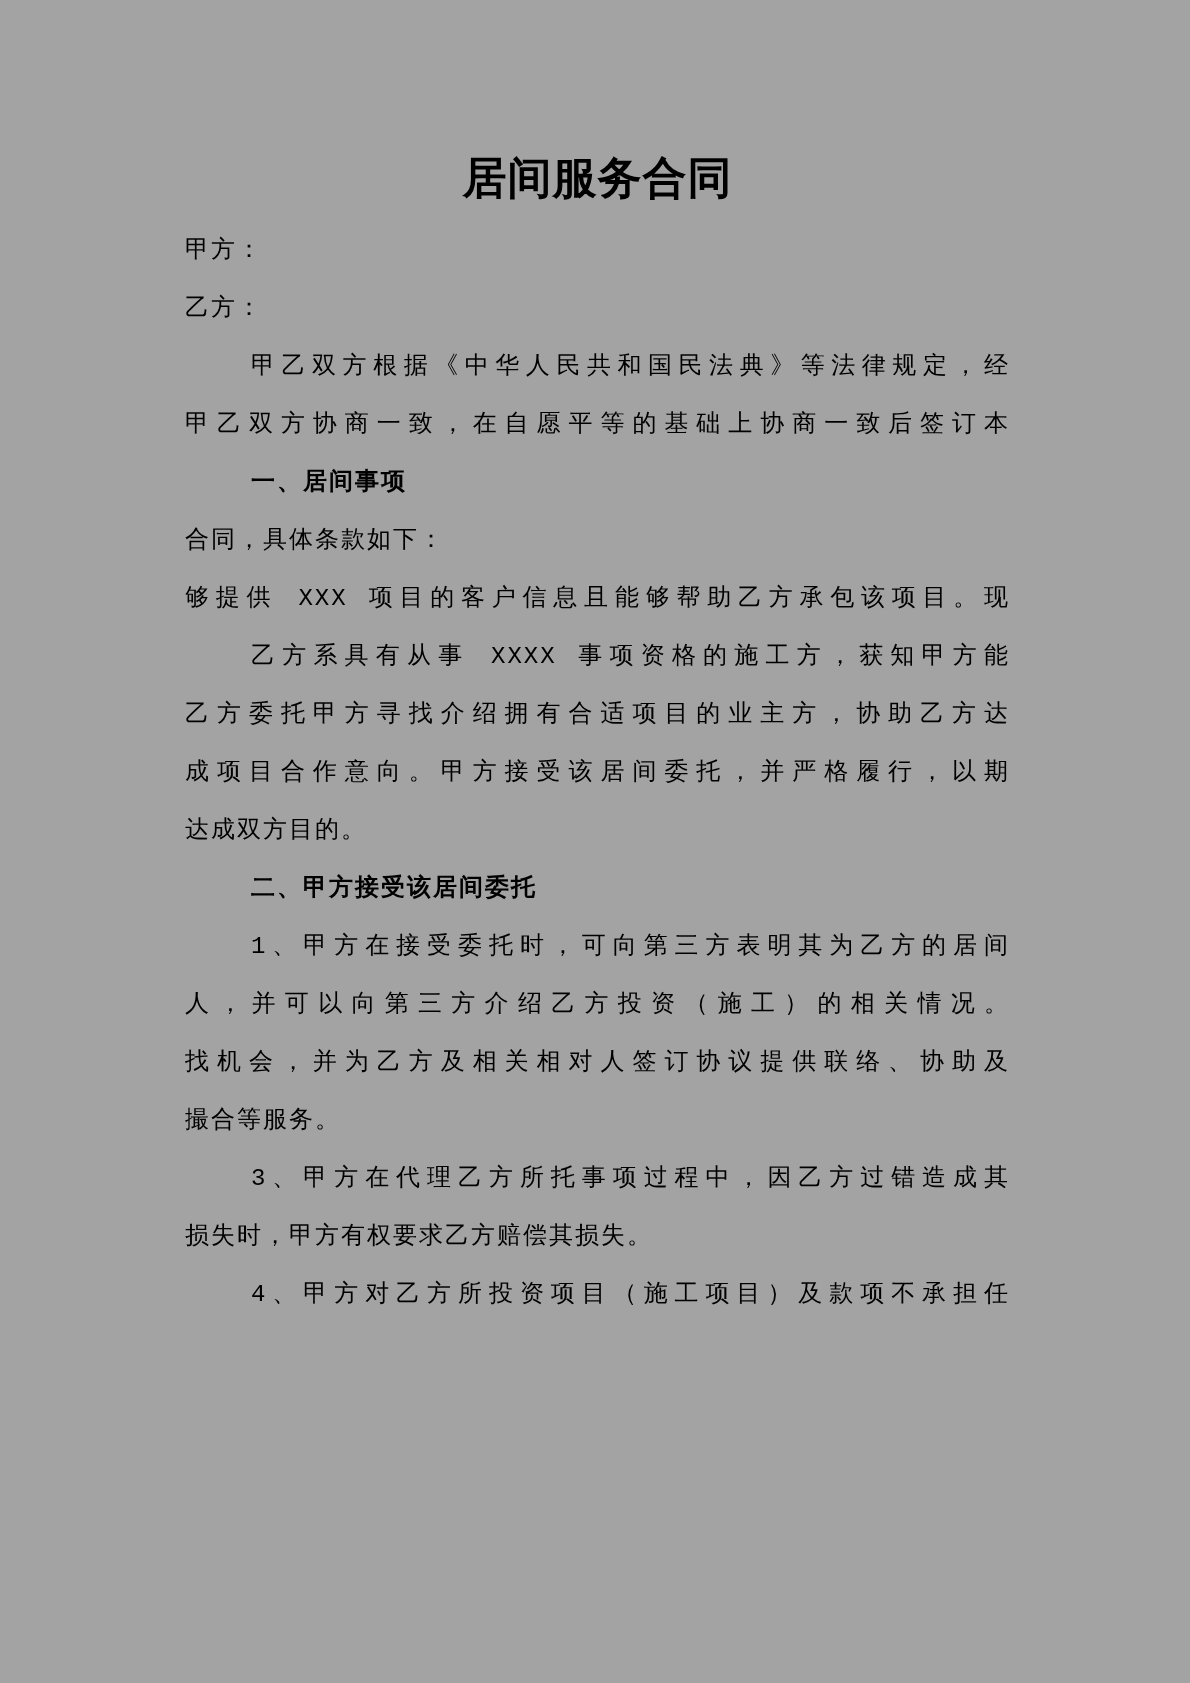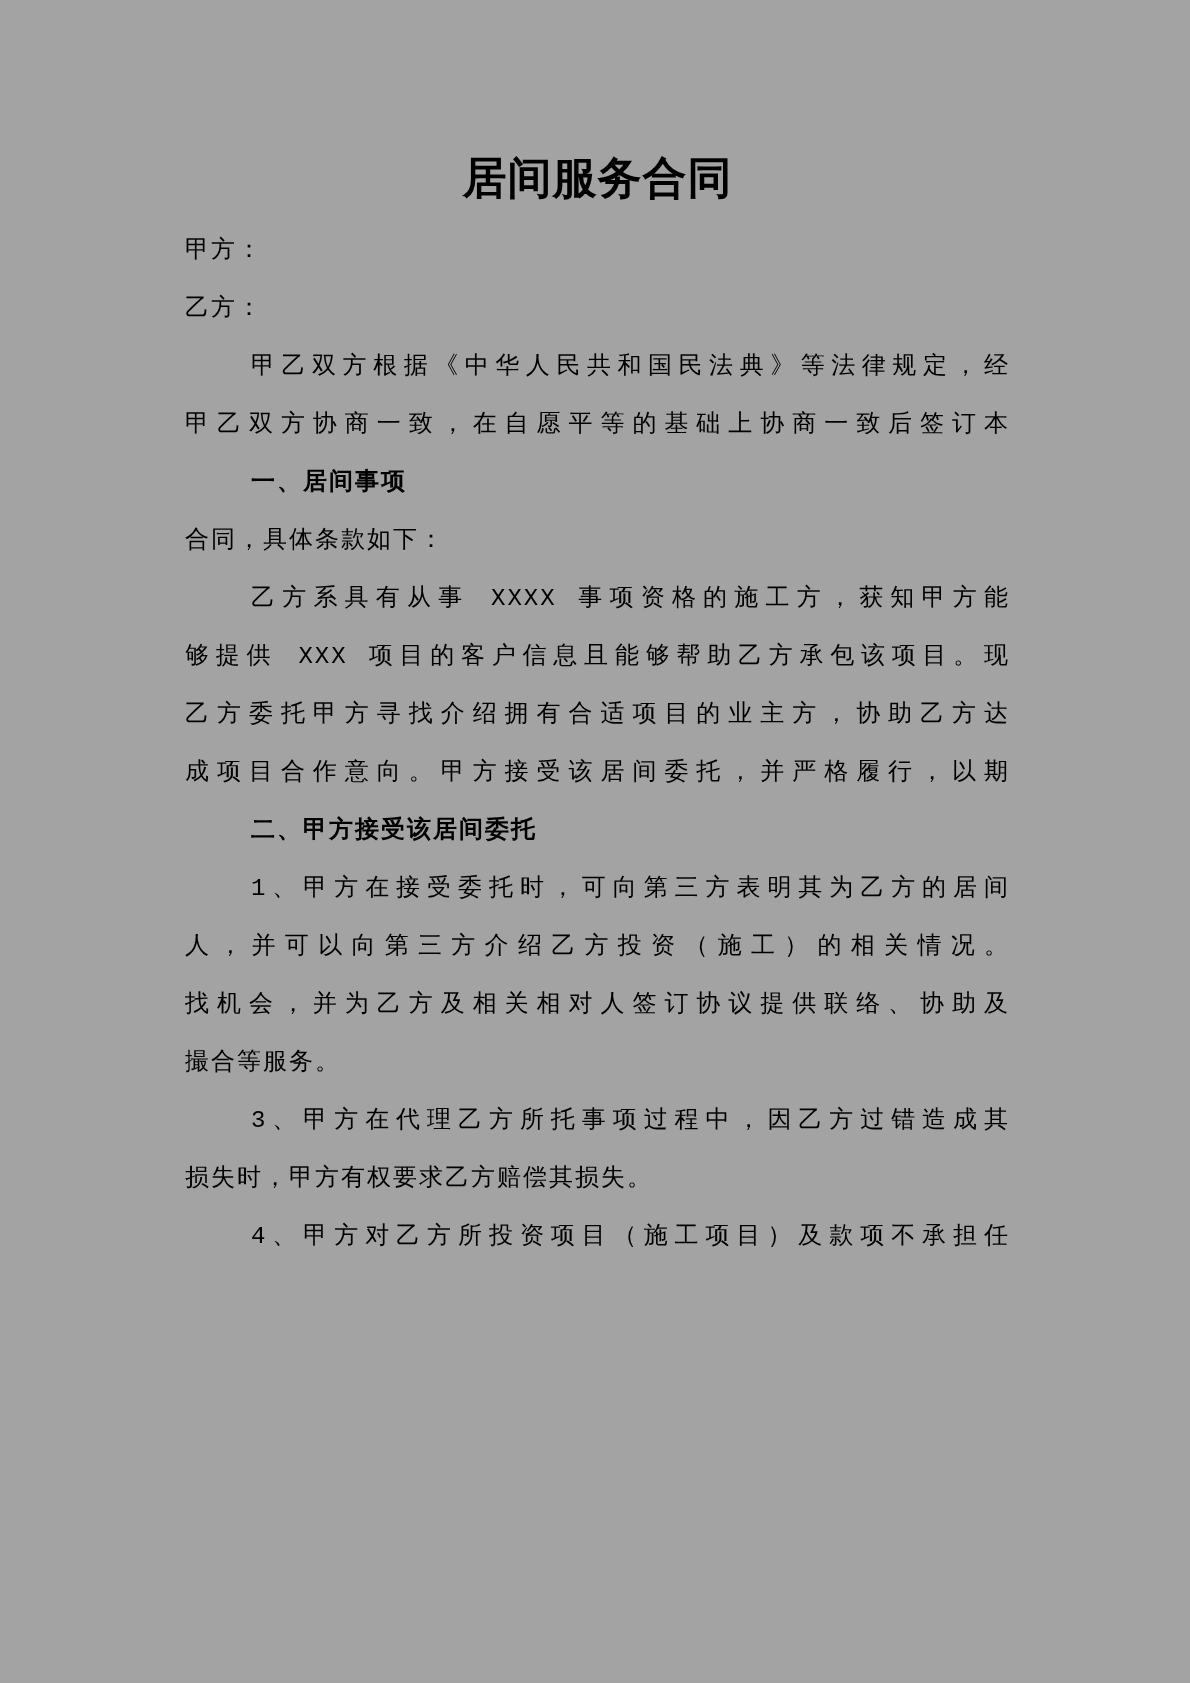--- a/index.html
+++ b/index.html
@@ -58,24 +58,25 @@
   <div class="body">
     <div class="line">甲方：</div>
     <div class="line">乙方：</div>
 
     <div class="line just indent">甲乙双方根据《中华人民共和国民法典》等法律规定，经</div>
     <div class="line just">甲乙双方协商一致，在自愿平等的基础上协商一致后签订本</div>
     <div class="line bold indent">一、居间事项</div>
 
     <div class="line">合同，具体条款如下：</div>
 
+    <div class="line just">够提供 XXX 项目的客户信息且能够帮助乙方承包该项目。现</div>
     <div class="line just indent">乙方系具有从事 XXXX 事项资格的施工方，获知甲方能</div>
-    <div class="line just">够提供 XXX 项目的客户信息且能够帮助乙方承包该项目。现</div>
     <div class="line just">乙方委托甲方寻找介绍拥有合适项目的业主方，协助乙方达</div>
     <div class="line just">成项目合作意向。甲方接受该居间委托，并严格履行，以期</div>
+    <div class="line">达成双方目的。</div>
 
     <div class="line bold indent">二、甲方接受该居间委托</div>
 
     <div class="line just indent">1、甲方在接受委托时，可向第三方表明其为乙方的居间</div>
     <div class="line just">人，并可以向第三方介绍乙方投资（施工）的相关情况。</div>
 
     <div class="line just">找机会，并为乙方及相关相对人签订协议提供联络、协助及</div>
     <div class="line">撮合等服务。</div>
 
     <div class="line just indent">3、甲方在代理乙方所托事项过程中，因乙方过错造成其</div>

